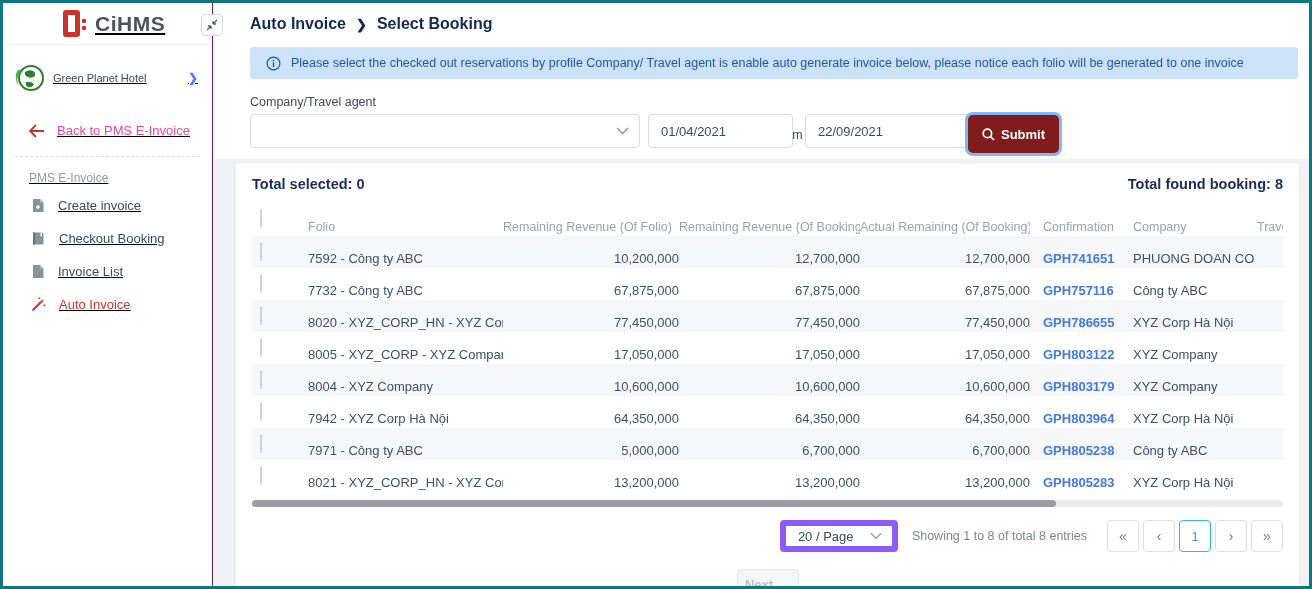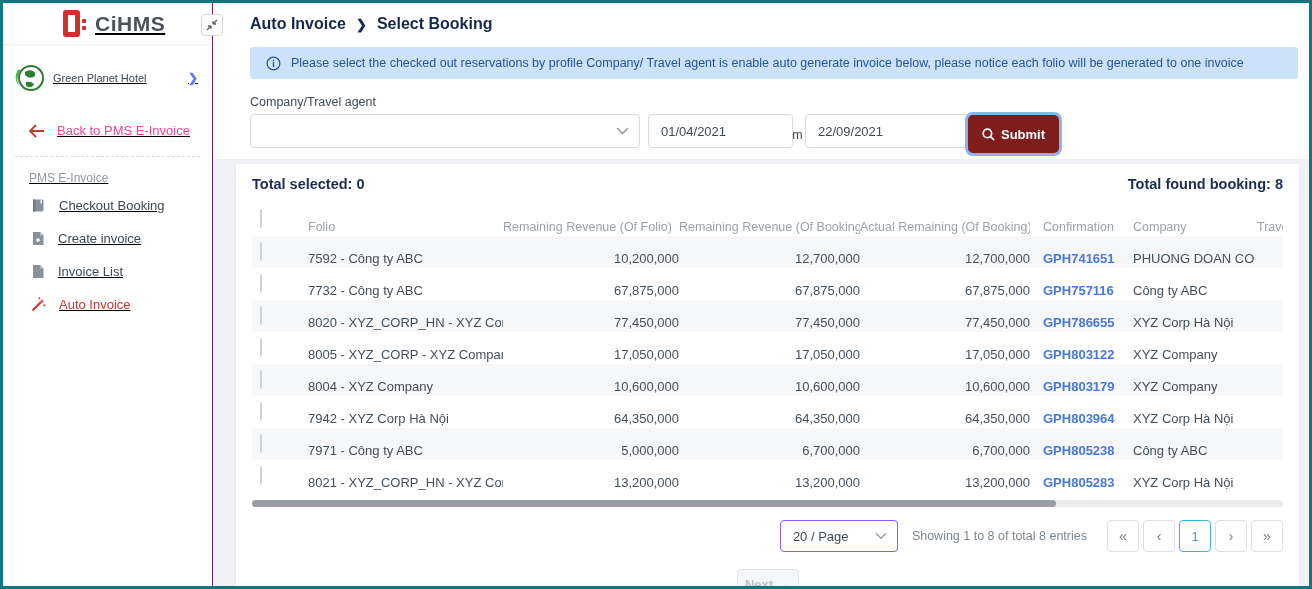--- a/index.html
+++ b/index.html
@@ -62,21 +62,21 @@
   .col-comp { padding-left:8px; }
   .col-travel { padding-left:2px; }
   .trow.stripe { background:#f6f7f9; }
   .cbx { width:16px; height:16px; border:1px solid #ccd2d7; border-radius:3px; background:#fff; margin-left:8px; cursor:pointer; }
   .conf-link { color:#4678e0; font-weight:bold; font-size:13px; cursor:pointer; }
   .hscroll { margin-top:8px; height:7px; background:#ececec; border-radius:4px; position:relative; }
   .hscroll .thumb { position:absolute; left:0; top:0; height:7px; width:78%; background:#9a9ea2; border-radius:4px; cursor:pointer; }
 
   
   .pag-row { display:flex; align-items:center; justify-content:flex-end; margin-top:13px; gap:14px; }
-  .page-size { width:118px; height:32px; border:1px solid #8b5cf6; border-radius:4px; display:flex; align-items:center; justify-content:space-between; padding:0 10px 0 12px; font-size:13px; color:#3d4a54; cursor:pointer; }
+  .page-size { width:118px; height:32px; border:6px solid #8b5cf6; border-radius:4px; display:flex; align-items:center; justify-content:space-between; padding:0 10px 0 12px; font-size:13px; color:#3d4a54; cursor:pointer; }
   .pag-summary { font-size:12.5px; color:#7d868e; margin-right:6px; }
   .pag-btns { display:flex; gap:4px; }
   .pbtn { width:32px; height:32px; border:1px solid #dcdfe3; border-radius:4px; background:#fff; display:flex; align-items:center; justify-content:center; font-size:14px; color:#6f7982; cursor:pointer; }
   .pbtn.current { border-color:#35b5d9; color:#4a8fd4; font-size:13px; }
   .next-btn { position:absolute; left:50%; transform:translateX(-50%); top:405px; width:62px; height:30px; background:#f5f6f8; border:1px solid #e3e6e9; border-radius:4px; display:flex; align-items:center; justify-content:center; gap:4px; font-size:13px; font-weight:bold; color:#bac1c7; cursor:pointer; }
 
   svg { display:block; }
 </style>
 </head>
 <body>
@@ -113,34 +113,34 @@
     <div class="back-row">
       <svg width="16" height="14" viewBox="0 0 16 14">
           <path d="M7 1 L1 7 L7 13 M1 7 H15" stroke="#c0392b" stroke-width="1.8" fill="none"></path>
         </svg>
       <span class="back-label">Back to PMS E-Invoice</span>
     </div>
     <div class="dashed-divider"></div>
     <div class="section-label">PMS E-Invoice</div>
 
     <div class="menu-item">
+      <svg width="14" height="15" viewBox="0 0 14 15">
+          <path d="M2 1 h7 l3.5 3.5 V14 H2 z" fill="#8a9299"></path>
+          <path d="M9 1 v3.5 h3.5" fill="#b6bcc1"></path>
+          <path d="M7 7 v4 M5 9 h4" stroke="#fff" stroke-width="1.4"></path>
+        </svg>
+      <span class="mi-label">Create invoice</span>
+    </div>
+    <div class="menu-item">
       <svg width="15" height="15" viewBox="0 0 15 15">
           <path d="M2 1.5 h9 a1.5 1.5 0 0 1 1.5 1.5 v9 a1.5 1.5 0 0 1 -1.5 1.5 h-9 z" fill="#8a9299"></path>
           <rect x="2" y="1.5" width="2.2" height="12" fill="#6e767d"></rect>
           <rect x="9.5" y="1.5" width="1.4" height="4" fill="#fff"></rect>
         </svg>
       <span class="mi-label">Checkout Booking</span>
-    </div>
-    <div class="menu-item">
-      <svg width="14" height="15" viewBox="0 0 14 15">
-          <path d="M2 1 h7 l3.5 3.5 V14 H2 z" fill="#8a9299"></path>
-          <path d="M9 1 v3.5 h3.5" fill="#b6bcc1"></path>
-          <path d="M7 7 v4 M5 9 h4" stroke="#fff" stroke-width="1.4"></path>
-        </svg>
-      <span class="mi-label">Create invoice</span>
     </div>
     <div class="menu-item">
       <svg width="14" height="15" viewBox="0 0 14 15">
           <path d="M2 1 h7 l3.5 3.5 V14 H2 z" fill="#8a9299"></path>
           <path d="M9 1 v3.5 h3.5" fill="#b6bcc1"></path>
         </svg>
       <span class="mi-label">Invoice List</span>
     </div>
     <div class="menu-item active">
       <svg width="15" height="15" viewBox="0 0 15 15">

